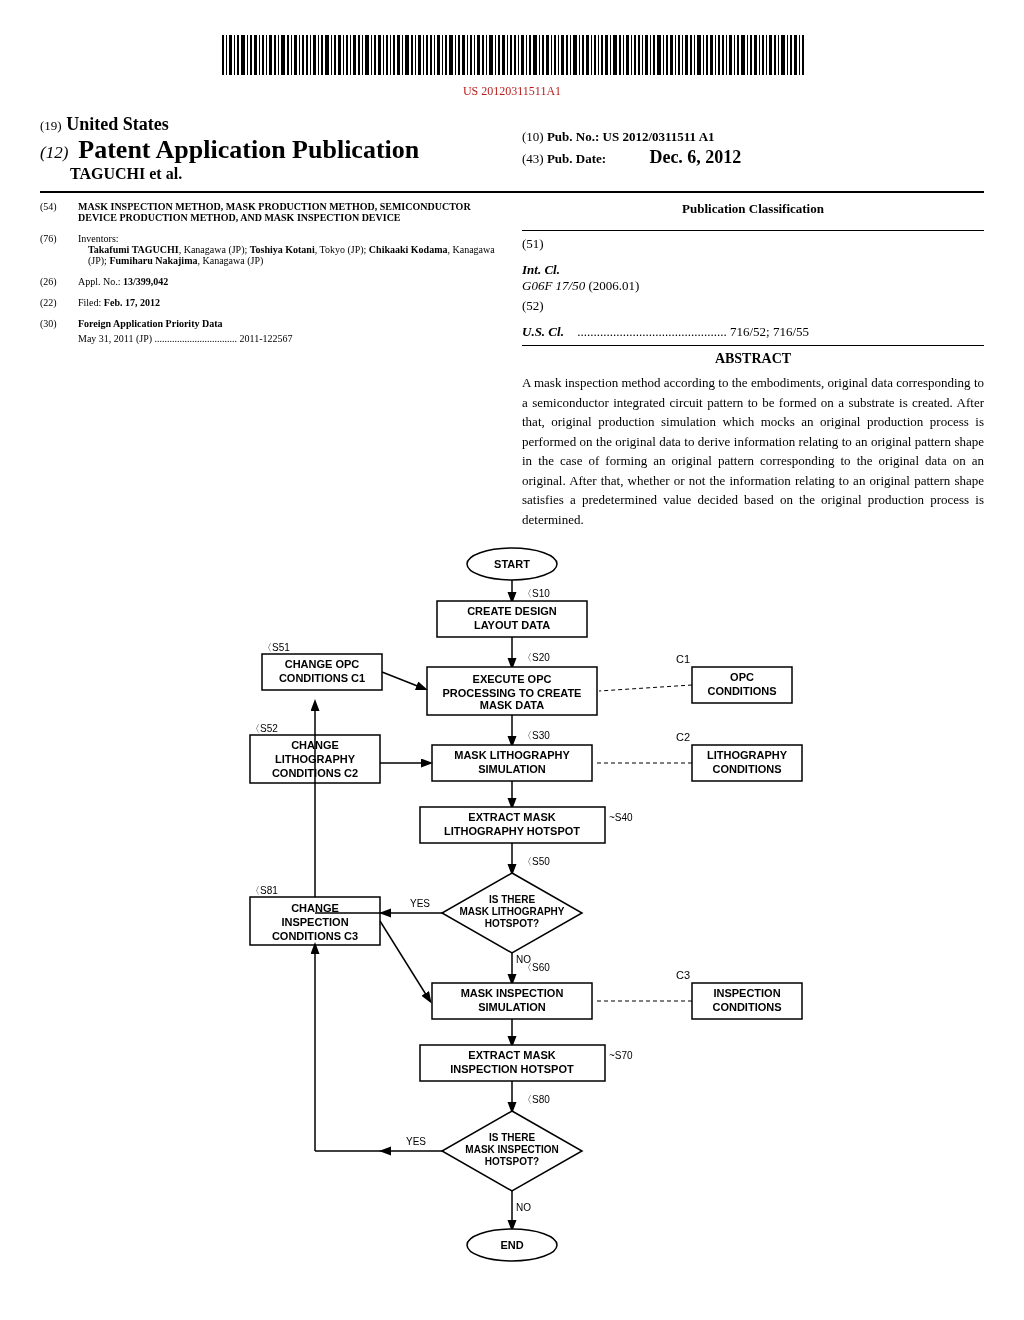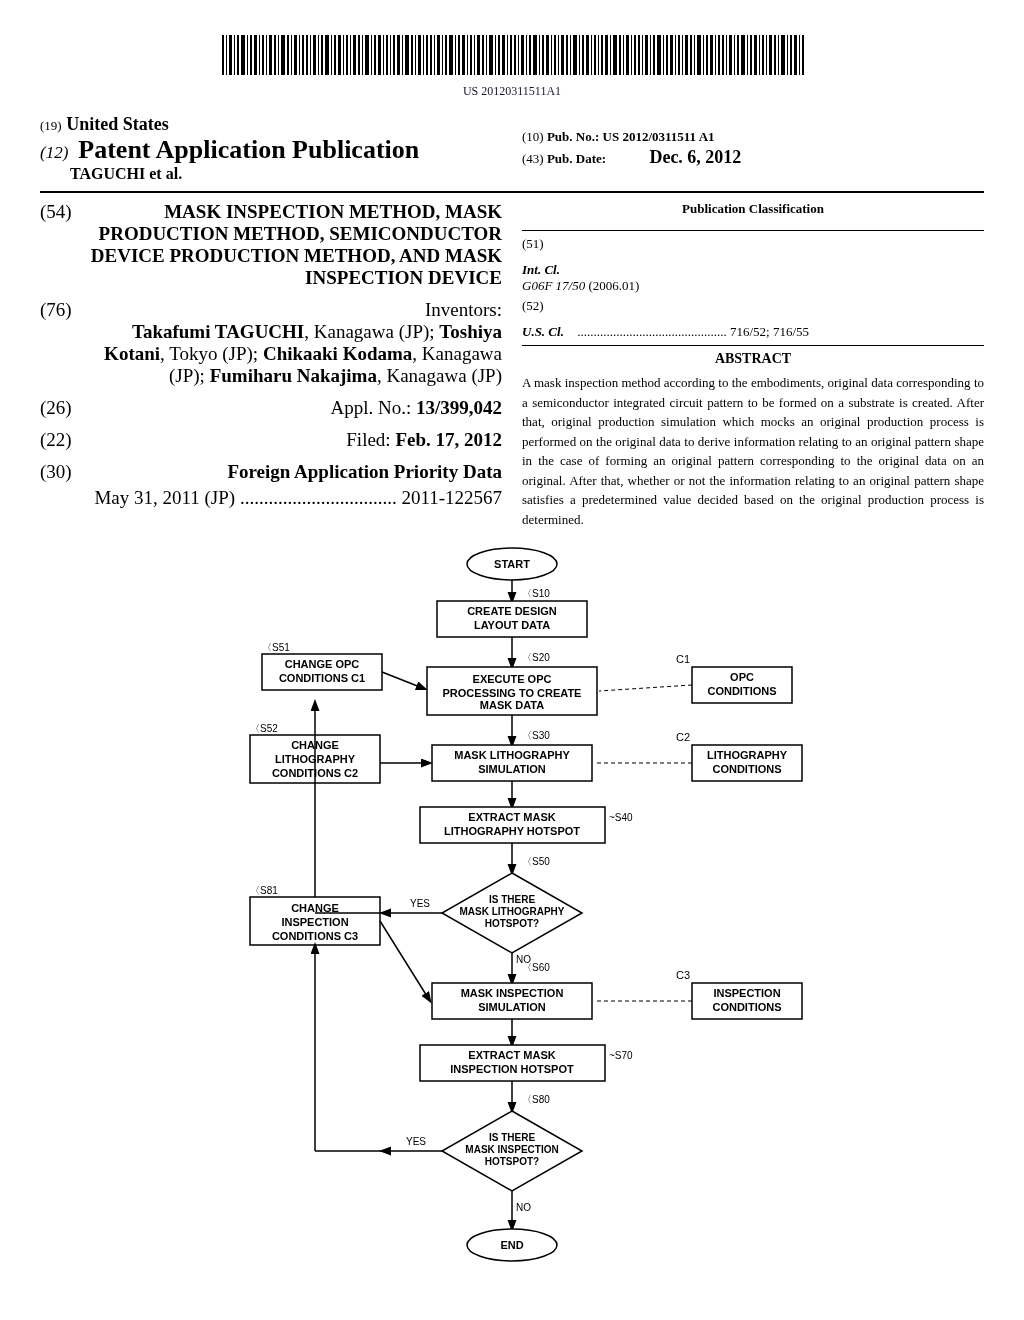--- a/index.html
+++ b/index.html
@@ -19,21 +19,21 @@
     }
 
     
     .barcode-area {
       text-align: center;
       padding: 10px 0 5px;
     }
     .patent-number-line {
       text-align: center;
       font-size: 12px;
-      color: #0f172a;
+      color: #b91c1c;
       margin-bottom: 10px;
     }
 
     .header-two-col {
       display: flex;
       align-items: center;
     }
     .header-left {
       flex: 1;
     }
@@ -54,22 +54,21 @@
       margin: 5px 0;
     }
 
     
     .main-content {
       display: flex;
       gap: 20px;
     }
     .left-col {
       flex: 1;
-      font-size: 19px;
-      text-align: right;
+      font-size: 10px;
     }
     .right-col {
       flex: 1;
       font-size: 13px;
     }
 
     .section-row {
       display: flex;
       margin-bottom: 10px;
       gap: 8px;

